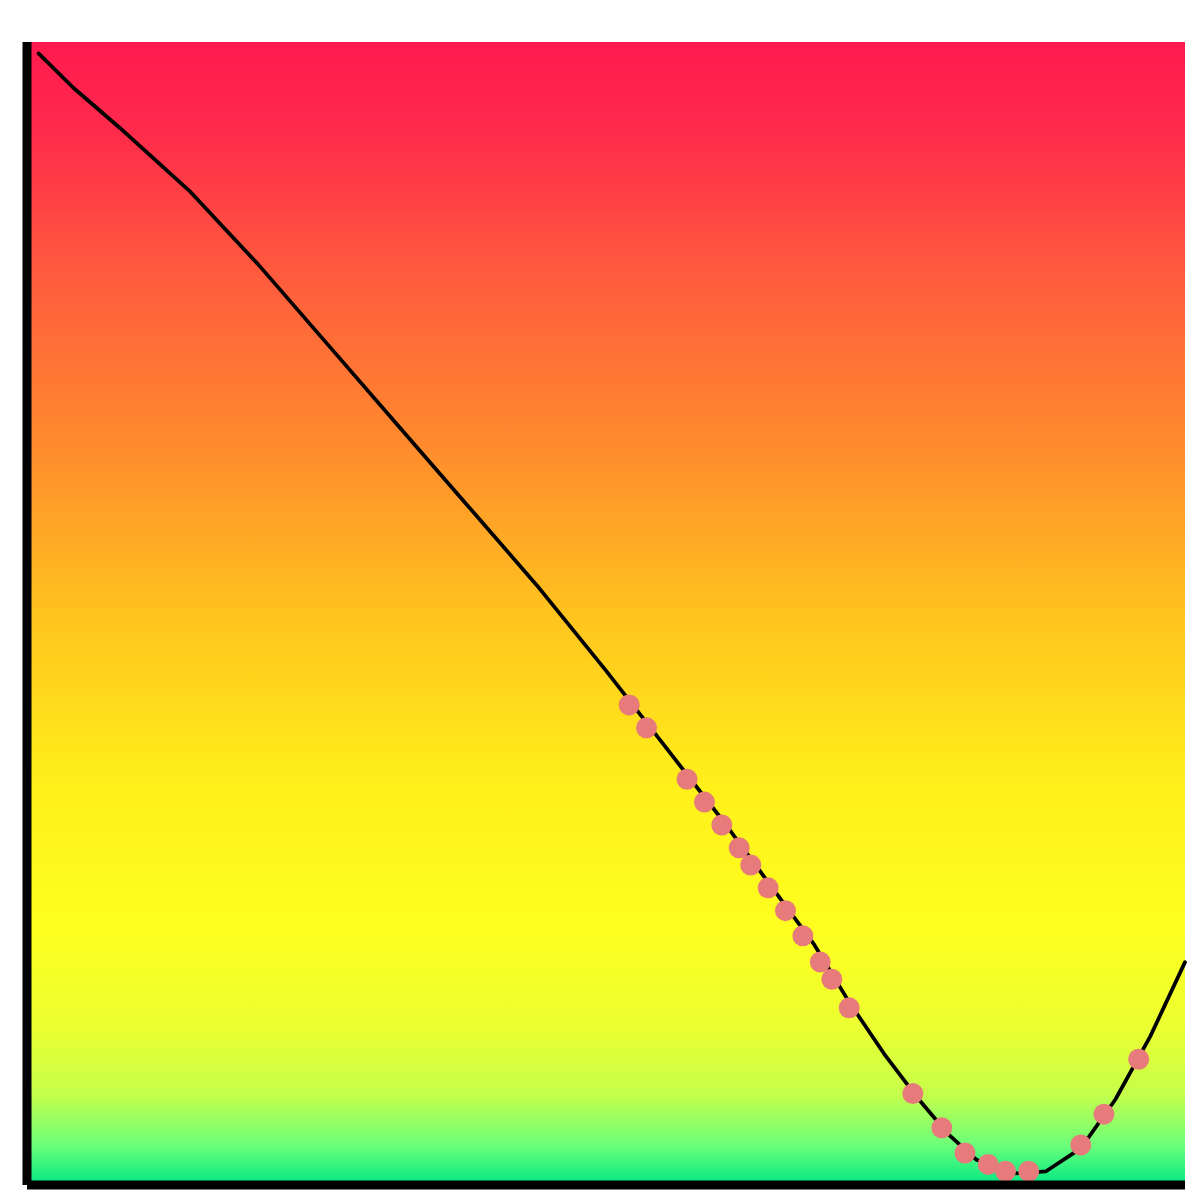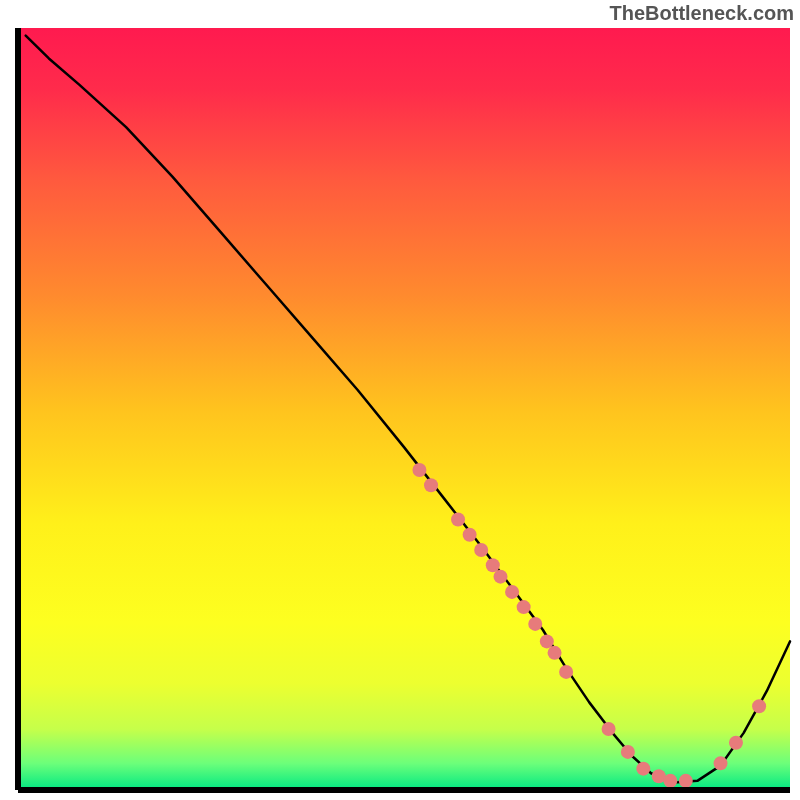--- a/index.html
+++ b/index.html
@@ -26,21 +26,20 @@
     font-family: Arial, sans-serif;
     z-index: 10;
   }
   svg {
     display: block;
   }
 </style>
 </head>
 <body>
 <div class="container">
-  <div class="watermark">TheBottleneck.com</div>
   <svg id="chart-svg" width="800" height="800">
       <defs>
         <linearGradient id="bg-grad" x1="0" y1="0" x2="0" y2="1">
           <stop offset="0%" stop-color="#ff1a4f"></stop>
           <stop offset="8%" stop-color="#ff2b4b"></stop>
           <stop offset="20%" stop-color="#ff5a3e"></stop>
           <stop offset="35%" stop-color="#ff8a2e"></stop>
           <stop offset="50%" stop-color="#ffc31e"></stop>
           <stop offset="65%" stop-color="#fff01a"></stop>
           <stop offset="78%" stop-color="#fdff20"></stop>

